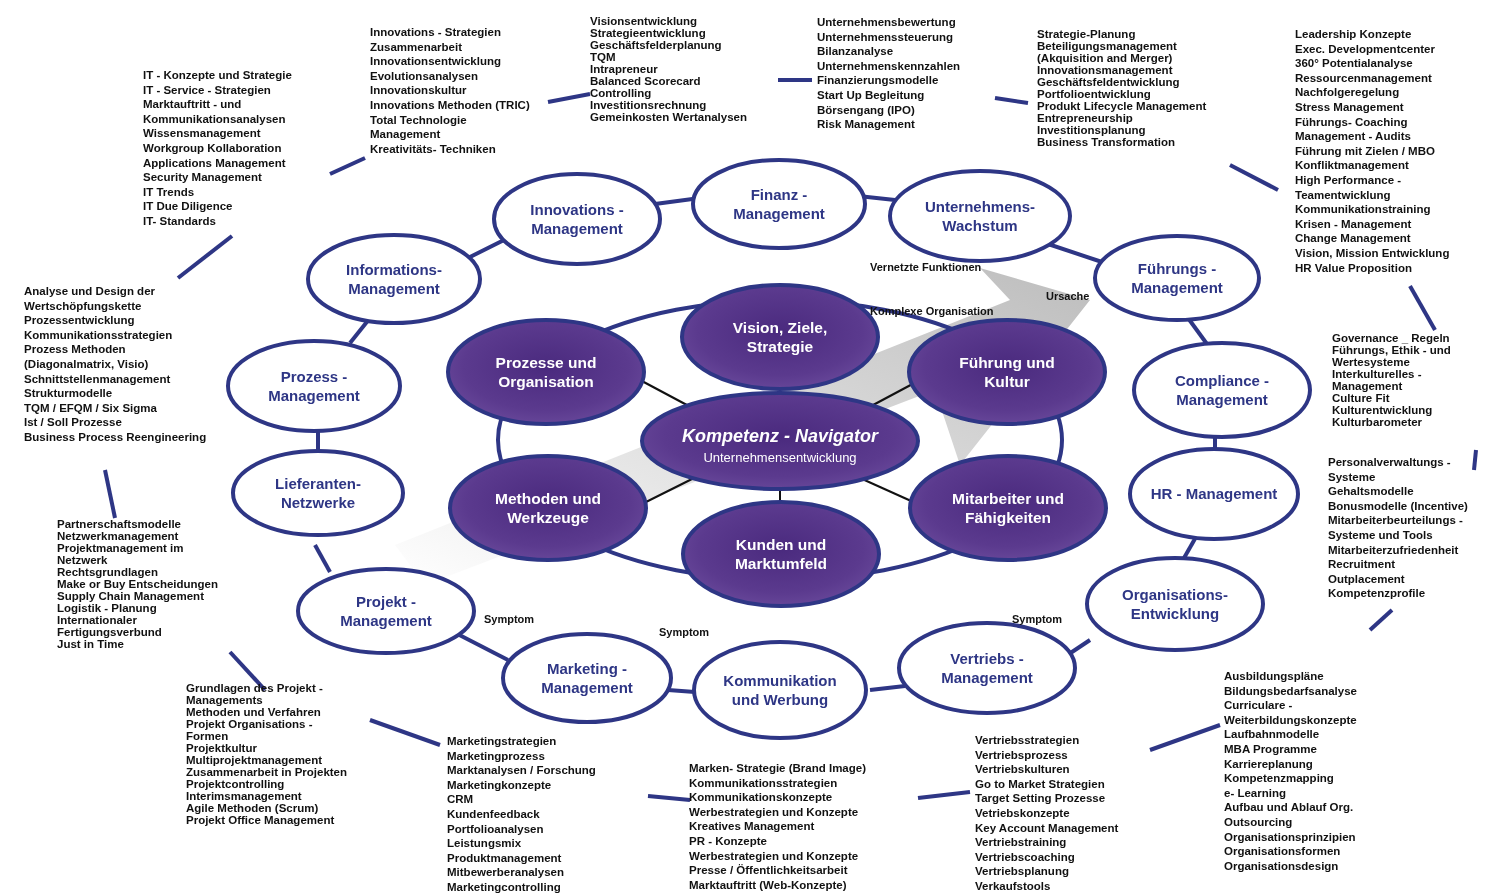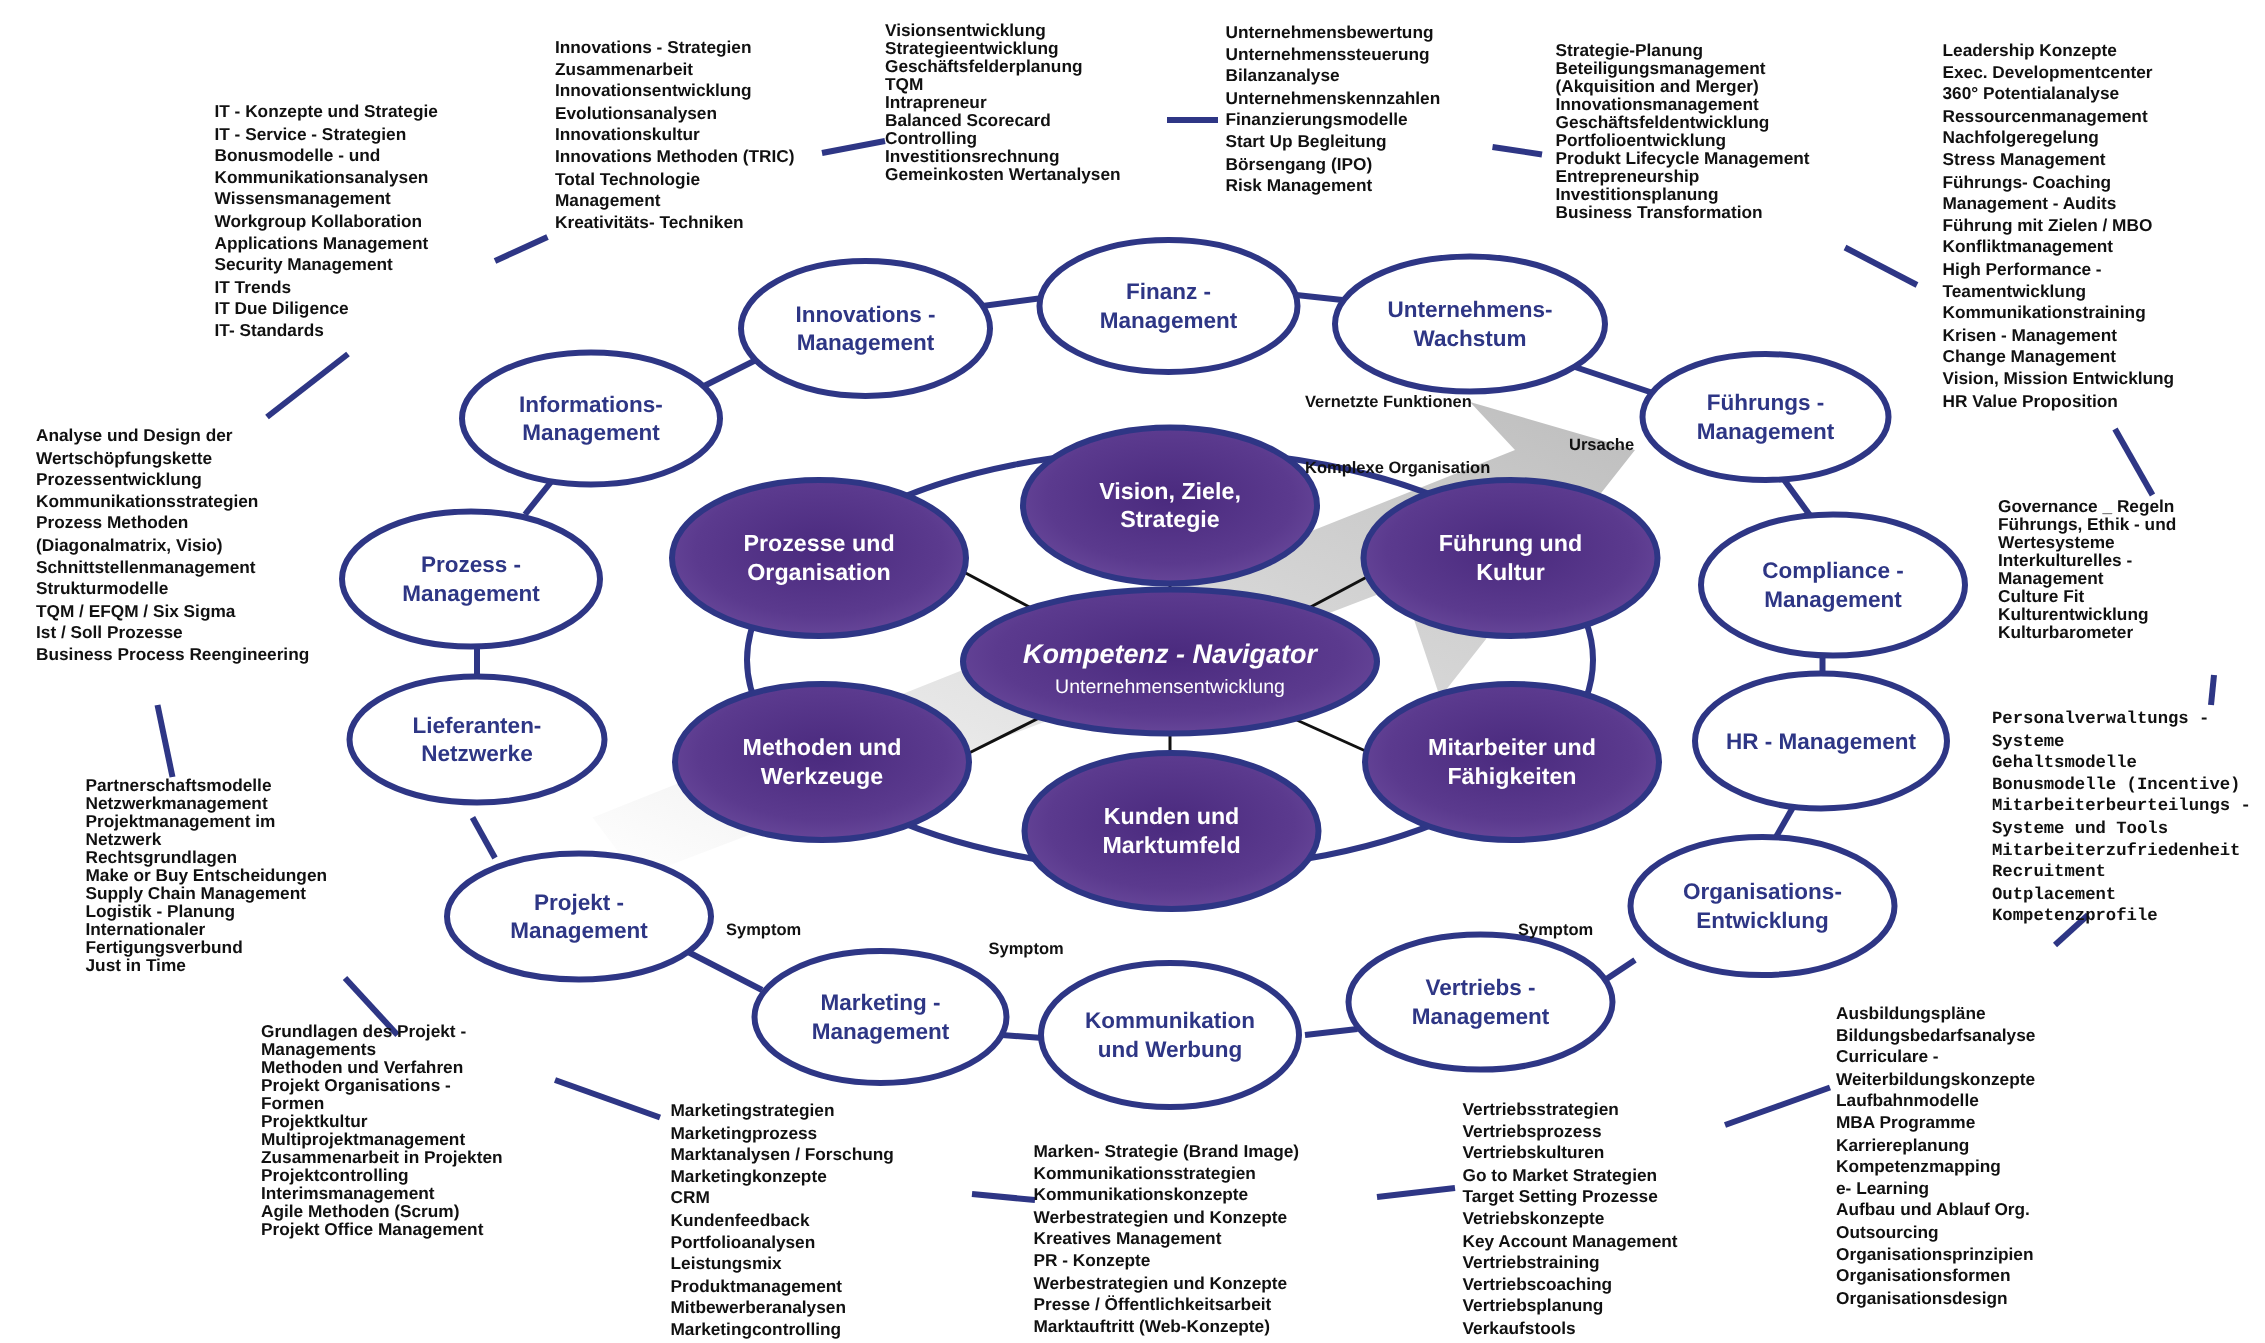--- a/index.html
+++ b/index.html
@@ -259,21 +259,21 @@
       <span class="line">Teamentwicklung</span>
       <span class="line">Kommunikationstraining</span>
       <span class="line">Krisen - Management</span>
       <span class="line">Change Management</span>
       <span class="line">Vision, Mission Entwicklung</span>
       <span class="line">HR Value Proposition</span>
     </div>
     <div class="textblock" style="left: 143px; top: 68px;">
       <span class="line">IT - Konzepte und Strategie</span>
       <span class="line">IT - Service - Strategien</span>
-      <span class="line">Bonusmodelle - und</span>
+      <span class="line">Marktauftritt - und</span>
       <span class="line">Kommunikationsanalysen</span>
       <span class="line">Wissensmanagement</span>
       <span class="line">Workgroup Kollaboration</span>
       <span class="line">Applications Management</span>
       <span class="line">Security Management</span>
       <span class="line">IT Trends</span>
       <span class="line">IT Due Diligence</span>
       <span class="line">IT- Standards</span>
     </div>
     <div class="textblock" style="left: 24px; top: 284px;">
@@ -292,21 +292,21 @@
     <div class="textblock tight" style="left: 1332px; top: 332px;">
       <span class="line">Governance _ Regeln</span>
       <span class="line">Führungs, Ethik - und</span>
       <span class="line">Wertesysteme</span>
       <span class="line">Interkulturelles -</span>
       <span class="line">Management</span>
       <span class="line">Culture Fit</span>
       <span class="line">Kulturentwicklung</span>
       <span class="line">Kulturbarometer</span>
     </div>
-    <div class="textblock" style="left: 1328px; top: 473px; font-family: Liberation Mono, monospace;">
+    <div class="textblock" style="left: 1328px; top: 455px;">
       <span class="line">Personalverwaltungs -</span>
       <span class="line">Systeme</span>
       <span class="line">Gehaltsmodelle</span>
       <span class="line">Bonusmodelle (Incentive)</span>
       <span class="line">Mitarbeiterbeurteilungs -</span>
       <span class="line">Systeme und Tools</span>
       <span class="line">Mitarbeiterzufriedenheit</span>
       <span class="line">Recruitment</span>
       <span class="line">Outplacement</span>
       <span class="line">Kompetenzprofile</span>
@@ -317,21 +317,21 @@
       <span class="line">Projektmanagement im</span>
       <span class="line">Netzwerk</span>
       <span class="line">Rechtsgrundlagen</span>
       <span class="line">Make or Buy Entscheidungen</span>
       <span class="line">Supply Chain Management</span>
       <span class="line">Logistik - Planung</span>
       <span class="line">Internationaler</span>
       <span class="line">Fertigungsverbund</span>
       <span class="line">Just in Time</span>
     </div>
-    <div class="textblock tight" style="left: 174px; top: 682px;">
+    <div class="textblock tight" style="left: 186px; top: 682px;">
       <span class="line">Grundlagen des Projekt -</span>
       <span class="line">Managements</span>
       <span class="line">Methoden und Verfahren</span>
       <span class="line">Projekt Organisations -</span>
       <span class="line">Formen</span>
       <span class="line">Projektkultur</span>
       <span class="line">Multiprojektmanagement</span>
       <span class="line">Zusammenarbeit in Projekten</span>
       <span class="line">Projektcontrolling</span>
       <span class="line">Interimsmanagement</span>

